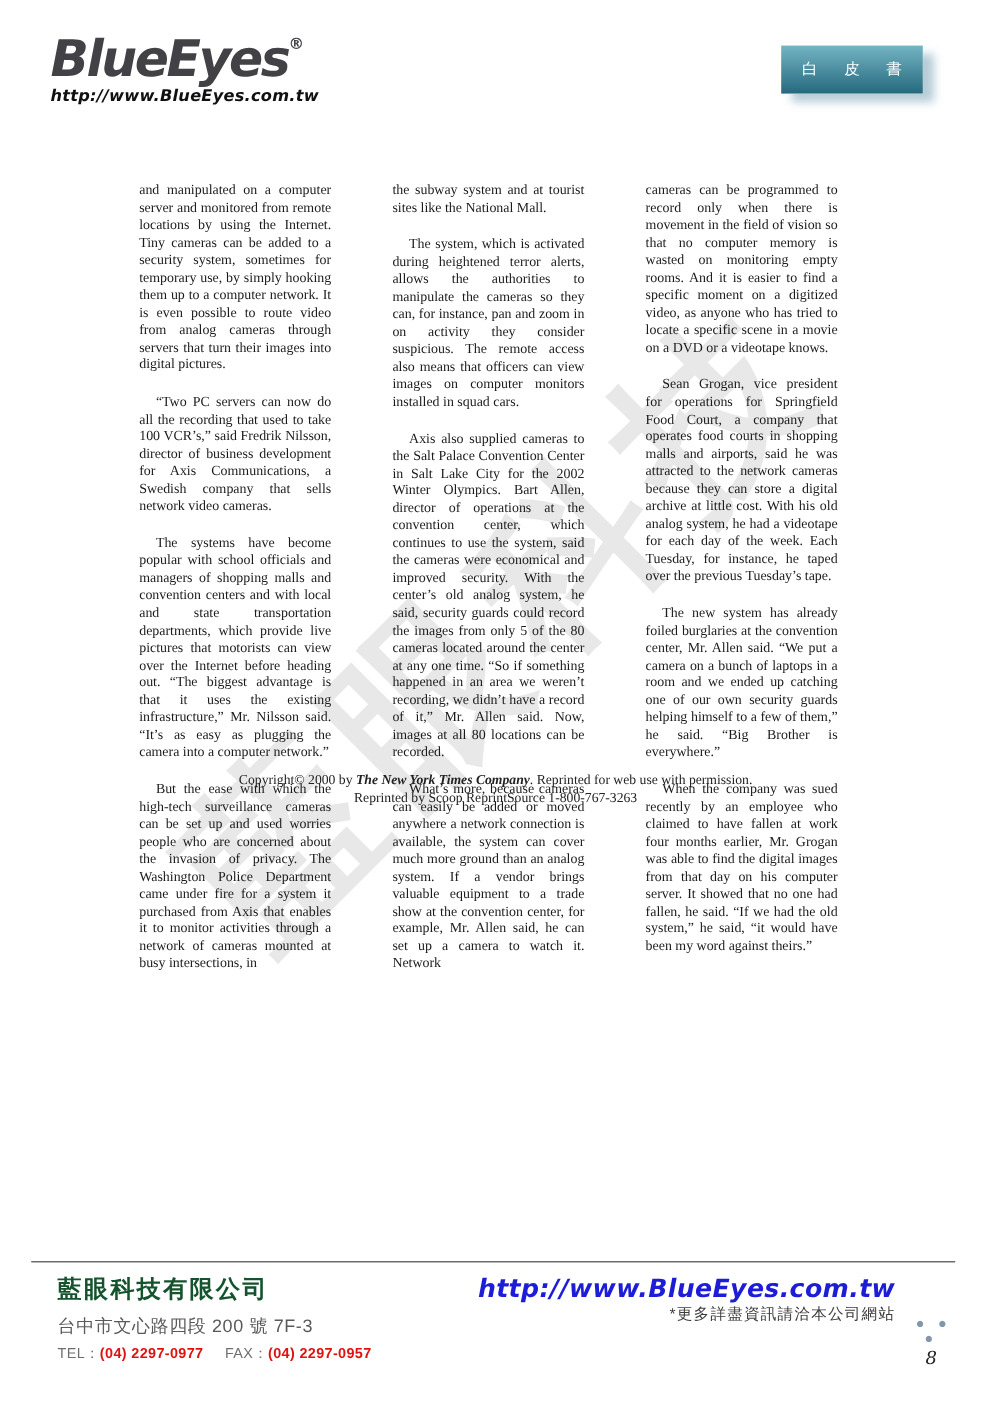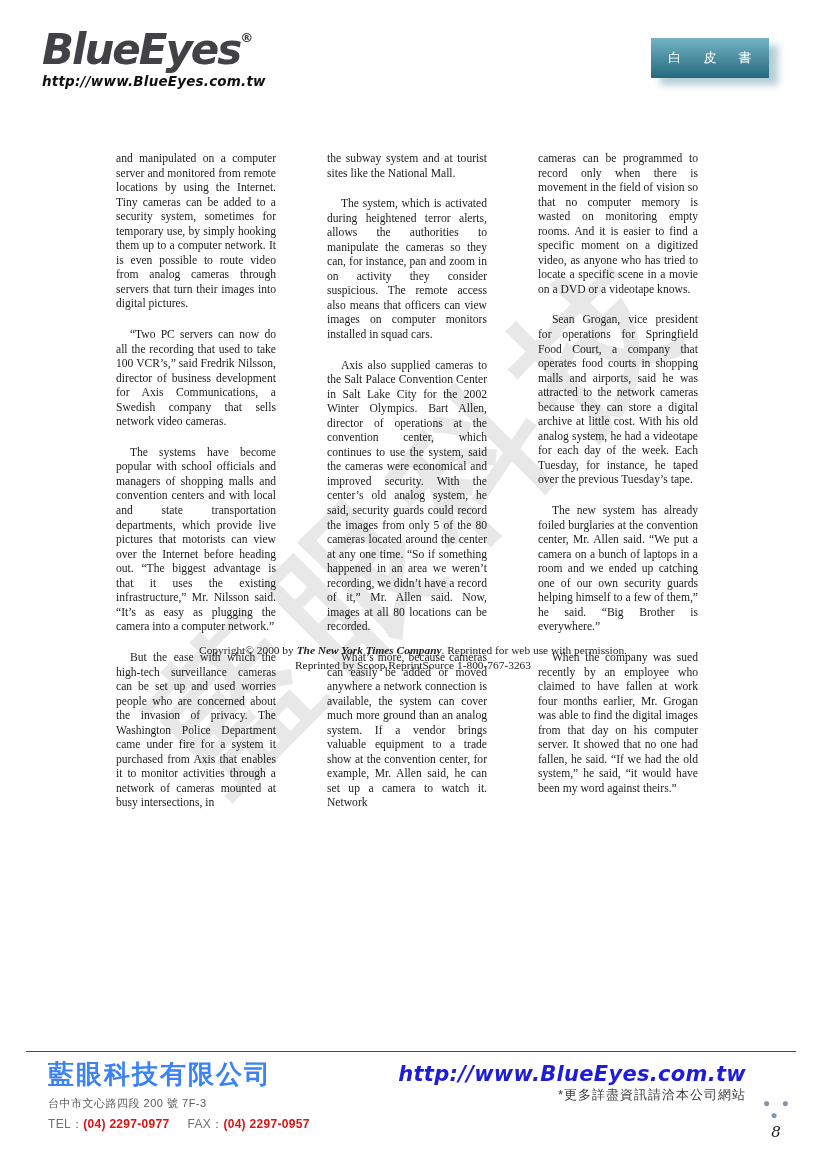--- a/index.html
+++ b/index.html
@@ -40,23 +40,23 @@
   .col p.first{text-indent:0;}
 
   
   .copyright{position:absolute;left:0;right:0;top:643px;z-index:1;text-align:center;
              font-family:"Liberation Serif",serif;font-size:11.4px;line-height:15px;color:#222222;}
   .copyright .src{font-style:italic;font-weight:700;margin-top:30px;}
 
   
   .footer-line{position:absolute;left:26px;right:30px;top:1051px;border-top:1.5px solid #4a4a4a;z-index:2;}
   .footer-left{position:absolute;left:48px;top:1058px;z-index:2;}
-  .company{font-family:"DejaVu Sans",sans-serif;font-weight:700;font-size:26px;
-           color:#3b82f6;letter-spacing:2px;line-height:32px;}
-  .address{font-size:11px;color:#5a5a5a;margin-top:6px;letter-spacing:0.5px;}
+  .company{font-family:"DejaVu Sans",sans-serif;font-weight:700;font-size:20px;
+           color:#14532d;letter-spacing:2px;line-height:32px;}
+  .address{font-size:15px;color:#5a5a5a;margin-top:6px;letter-spacing:0.5px;}
   .telfax{font-size:12px;margin-top:5px;letter-spacing:0.3px;}
   .telfax .lbl{color:#6f6f6f;}
   .telfax .num{color:#e01111;font-weight:700;}
   .telfax .gap{display:inline-block;width:18px;}
 
   .footer-right{position:absolute;right:80px;top:1062px;z-index:2;text-align:right;}
   .url{font-family:"DejaVu Sans",sans-serif;font-style:italic;font-weight:700;
        font-size:21px;color:#1d1dd8;letter-spacing:0.3px;}
   .note{font-size:13px;color:#3c3c3c;margin-top:0;letter-spacing:1px;}
 

